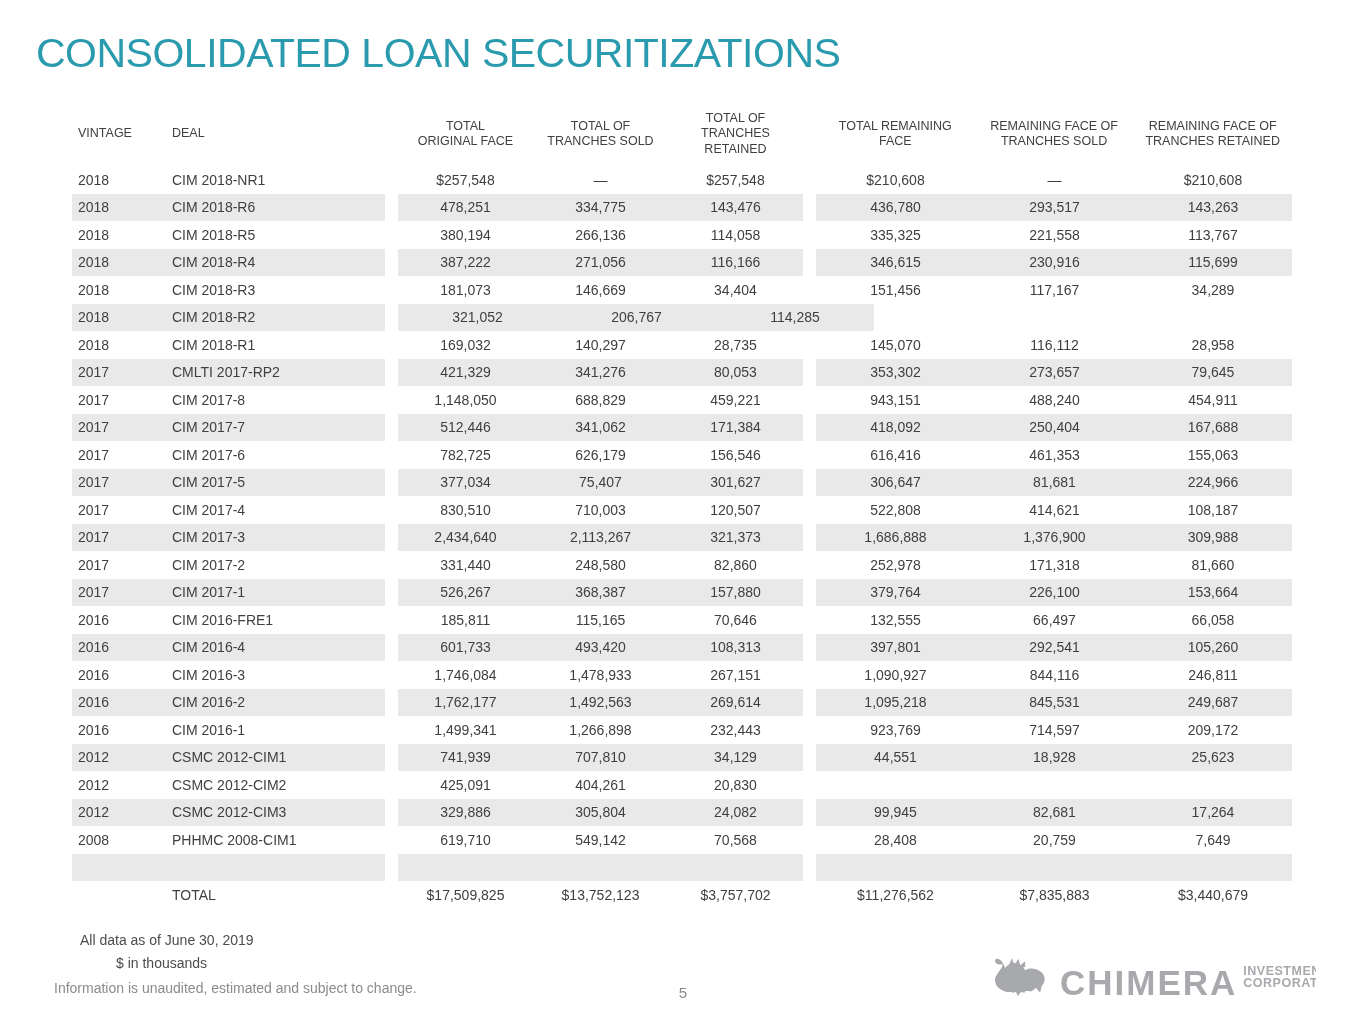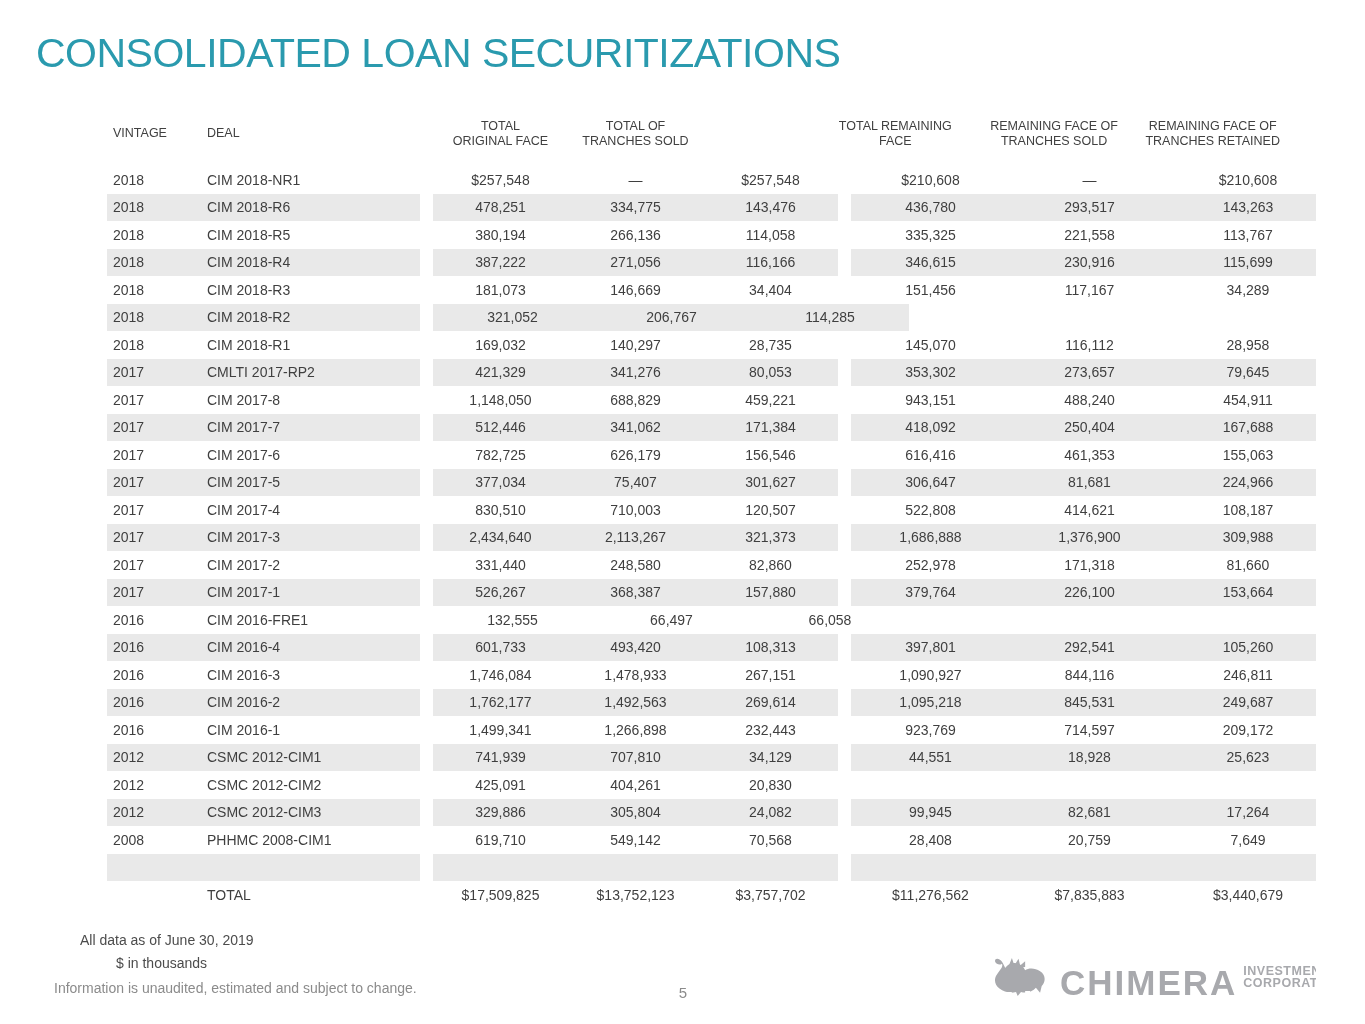--- a/index.html
+++ b/index.html
@@ -11,21 +11,21 @@
   #title {
     position:absolute; left:36px; top:30px;
     font-size:41px; font-weight:400; letter-spacing:-0.5px;
     color:#2a9aae; white-space:nowrap;
   }
   
   #table { position:absolute; left:72px; top:102px; width:1220px; }
   .hrow { display:flex; height:64px; align-items:center; }
   .trow { display:flex; height:27.5px; }
   .band { display:flex; }
-  .band-a { width:313px;margin-left:35px; }
+  .band-a { width:313px; }
   .band-b { width:405px; margin-left:13px; }
   .band-c { width:476px; margin-left:13px; }
   .striped .band { background:#e9e9e9; }
   .cell {
     display:flex; align-items:center; justify-content:center;
     font-size:14px; color:#3f3f3f; white-space:nowrap;
   }
   .c-vintage { width:100px; justify-content:flex-start; padding-left:6px; box-sizing:border-box; }
   .c-deal    { width:213px; justify-content:flex-start; }
   .c-n2 { width:135px; }
@@ -77,20 +77,21 @@
 
   <div id="table">
     <div class="hrow">
       <div class="band band-a">
         <div class="hcell h-vintage">VINTAGE</div>
         <div class="hcell h-deal">DEAL</div>
       </div>
       <div class="band band-b">
         <div class="hcell h-n2 h-pad-orig">TOTAL ORIGINAL FACE</div>
         <div class="hcell h-n2 h-pad-sold">TOTAL OF TRANCHES SOLD</div>
+        <div class="hcell h-n2 h-pad-ret">TOTAL OF TRANCHES RETAINED</div>
       </div>
       <div class="band band-c">
         <div class="hcell h-n3 h-pad-rem">TOTAL REMAINING FACE</div>
         <div class="hcell h-n3 h-pad-rfs">REMAINING FACE OF TRANCHES SOLD</div>
         <div class="hcell h-n3 h-pad-rfr">REMAINING FACE OF TRANCHES RETAINED</div>
       </div>
     </div>
 
     <div id="table-body">
         <div class="trow">
@@ -341,20 +342,25 @@
           <div class="band band-c">
             <div class="cell c-n3">379,764</div>
             <div class="cell c-n3">226,100</div>
             <div class="cell c-n3">153,664</div>
           </div>
         </div>
         <div class="trow">
           <div class="band band-a">
             <div class="cell c-vintage">2016</div>
             <div class="cell c-deal">CIM 2016-FRE1</div>
+          </div>
+          <div class="band band-b">
+            <div class="cell c-n2">185,811</div>
+            <div class="cell c-n2">115,165</div>
+            <div class="cell c-n2">70,646</div>
           </div>
           <div class="band band-c">
             <div class="cell c-n3">132,555</div>
             <div class="cell c-n3">66,497</div>
             <div class="cell c-n3">66,058</div>
           </div>
         </div>
         <div class="trow striped">
           <div class="band band-a">
             <div class="cell c-vintage">2016</div>

